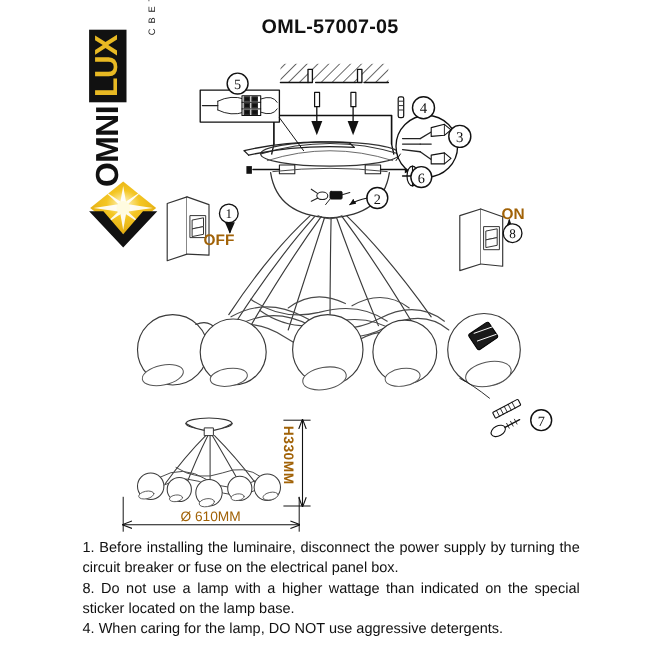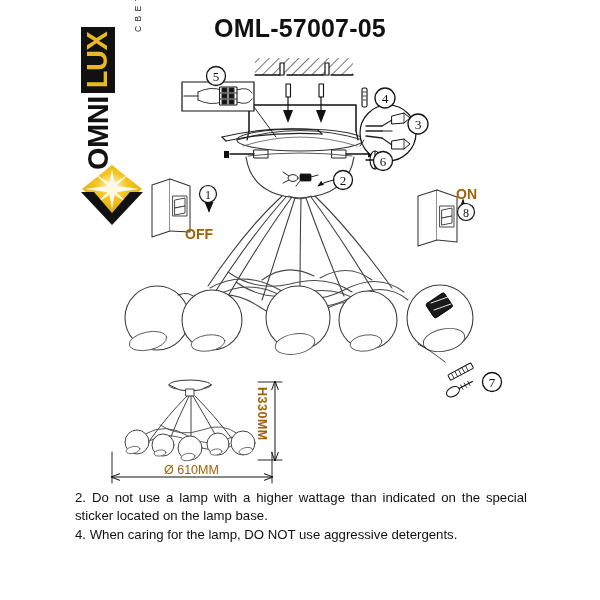--- a/index.html
+++ b/index.html
@@ -76,21 +76,21 @@
     height: 62px;
   }
 
   
   #doc-title {
     position: absolute;
     left: 0;
     top: 14px;
     width: 600px;
     text-align: center;
-    font-size: 25px;
+    font-size: 18px;
     font-weight: bold;
     letter-spacing: 0.2px;
     color: #111111;
   }
 
   
   #drawing {
     position: absolute;
     left: 0;
     top: 0;
@@ -101,21 +101,21 @@
 
   
   .ovl {
     position: absolute;
     font-weight: bold;
     color: #a16207;
     white-space: nowrap;
   }
   #label-off {
     left: 185px;
-    top: 226px;
+    top: 210px;
     font-size: 14px;
   }
   #label-on {
     left: 456px;
     top: 186px;
     font-size: 14px;
   }
   #label-width {
     left: 164px;
     top: 463px;
@@ -499,17 +499,18 @@
 
     </g>
   </svg>
 
   <div class="ovl" id="label-off">OFF</div>
   <div class="ovl" id="label-on">ON</div>
   <div class="ovl" id="label-width">Ø 610MM</div>
   <div class="ovl" id="label-height">H330MM</div>
 
   <div id="instructions">
-    <p>2. Do not use a lamp with a higher wattage than indicated on the special sticker located on the lamp base.</p>
+    <p>1. Before installing the luminaire, disconnect the power supply by turning the circuit breaker or fuse on the electrical panel box.</p>
+    <p>8. Do not use a lamp with a higher wattage than indicated on the special sticker located on the lamp base.</p>
     <p>4. When caring for the lamp, DO NOT use aggressive detergents.</p>
   </div>
 
 </div>
 
 </body></html>

